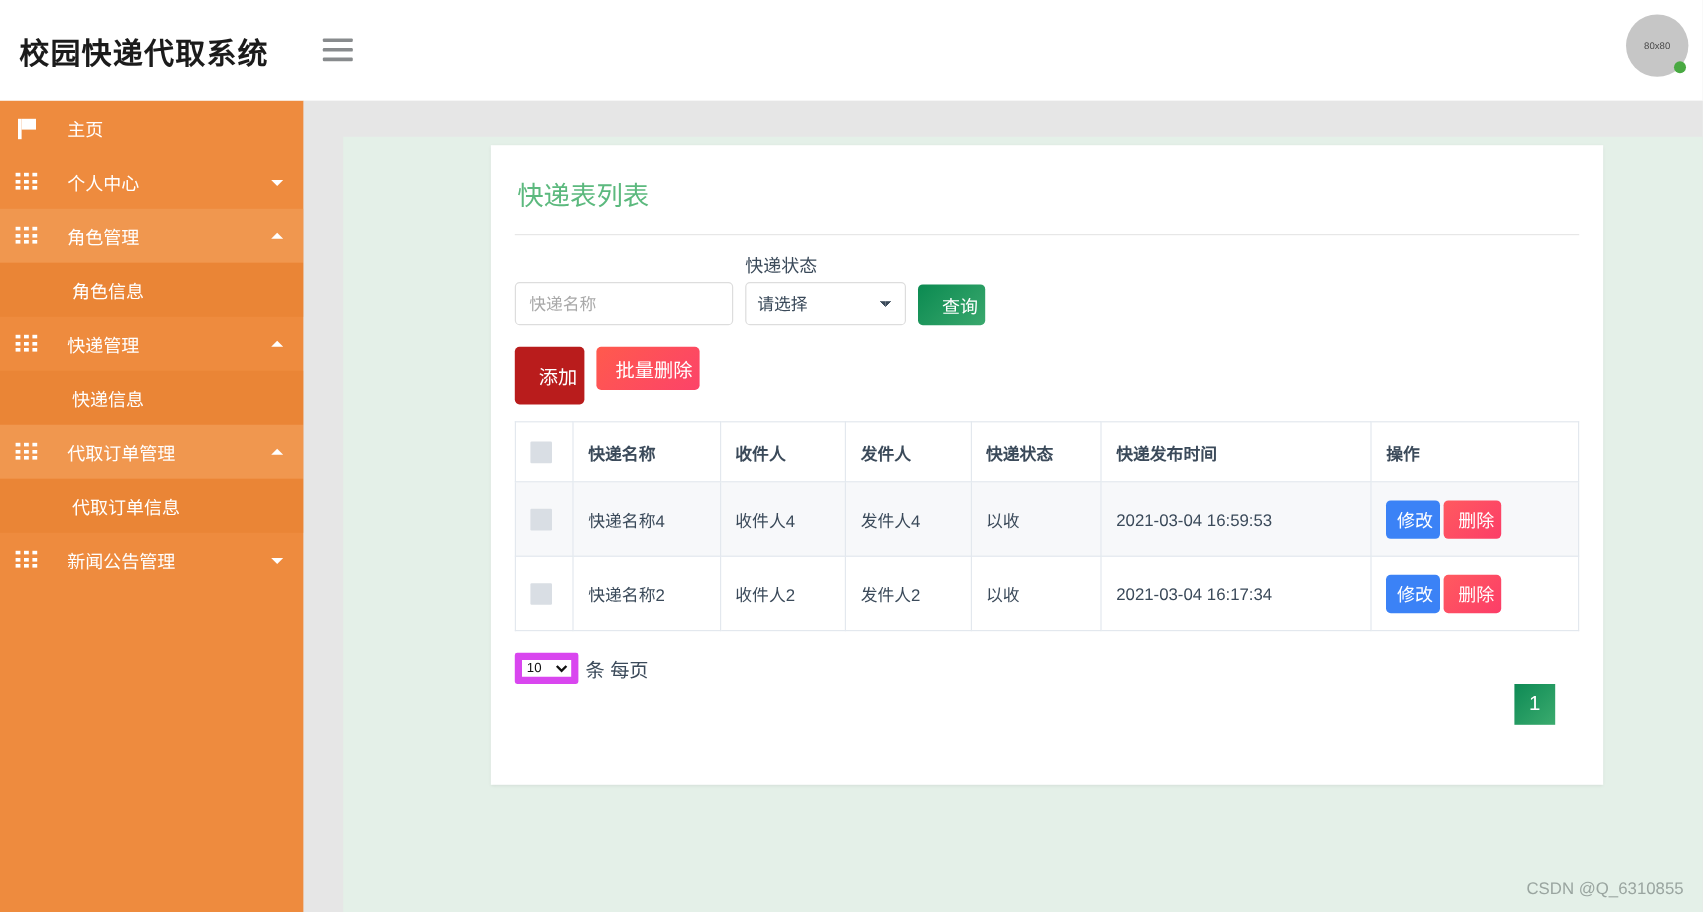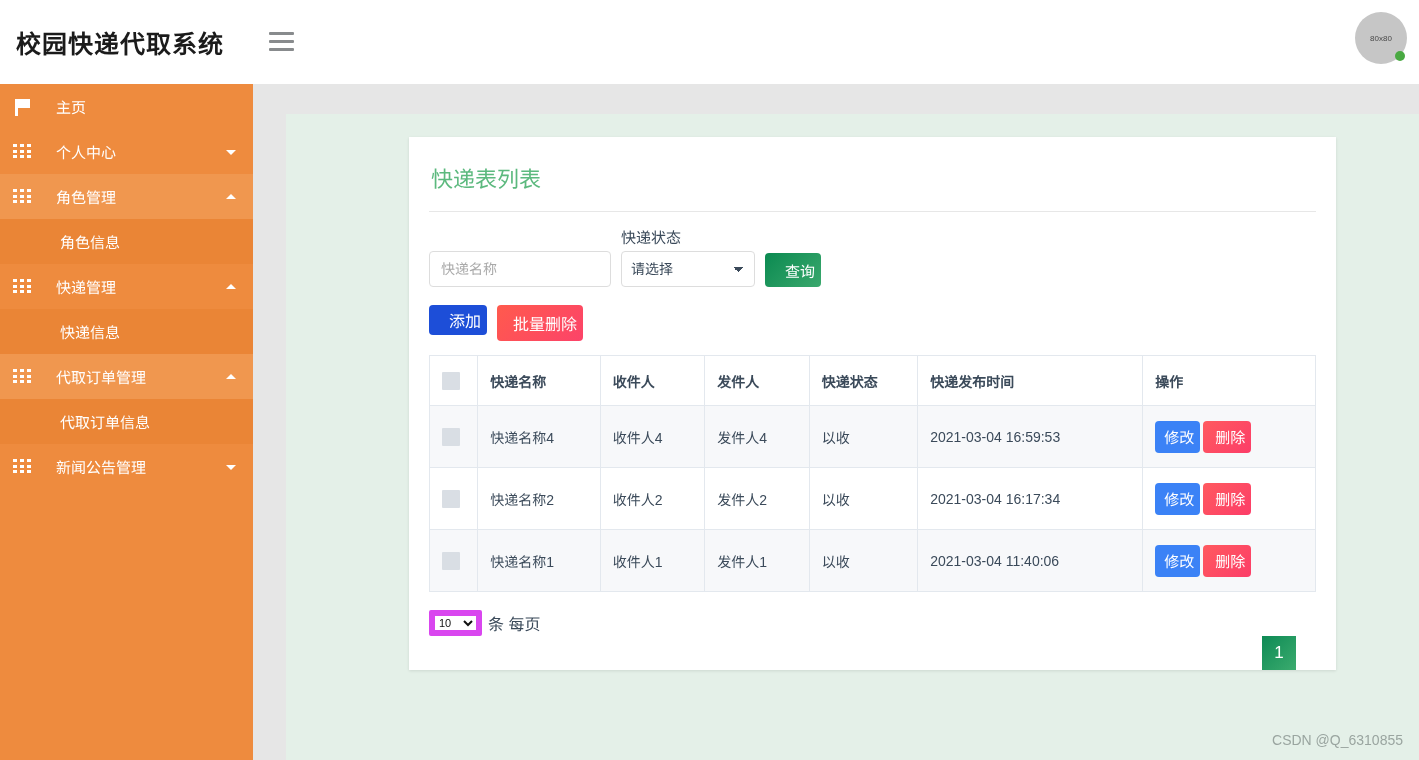--- a/index.html
+++ b/index.html
@@ -90,21 +90,21 @@
   .content-gutter {
     position: absolute; left: 253px; top: 84px; width: 1166px; height: 676px;
     background: #E6E6E6;
   }
   .content-green {
     position: absolute; left: 33px; top: 30px; width: 1133px; height: 646px;
     background: #E4F0E8;
   }
   .card {
     position: absolute; left: 123px; top: 7px; width: 927px; height: 533px;
-    background: #ffffff; box-shadow: 0 1px 3px rgba(0,0,0,0.10); margin-top: 16px;
+    background: #ffffff; box-shadow: 0 1px 3px rgba(0,0,0,0.10);
   }
   .card-title {
     margin: 24px 0 0 22px; font-size: 22px; color: #5CB97E; font-weight: normal;
   }
   .card-divider {
     margin: 18px 20px 0 20px; height: 1px; background: #e7e7e7;
   }
 
   
   .form-row {
@@ -137,21 +137,21 @@
     font-family: "Liberation Sans", sans-serif; white-space: nowrap; text-align: right;
   }
   .btn-query {
     width: 56px; height: 34px; font-size: 15px;
     background: linear-gradient(135deg, #0B8A51, #3AA86D);
   }
   .ml10 { margin-left: 10px; }
 
   .action-row { margin: 18px 0 0 20px; display: flex; }
   .btn-add {
-    width: 58px; height: 30px; font-size: 16px; background: #1d4ed8;
+    width: 58px; height: 48px; font-size: 16px; background: #b91c1c;
   }
   .btn-batch-del {
     width: 86px; height: 36px; font-size: 16px; margin-left: 10px;
     background: linear-gradient(135deg, #FF5A4D, #FC4369);
   }
 
   
   .tbl {
     margin: 14px 20px 0 20px; width: 887px; border-collapse: collapse;
     font-size: 14px; color: #3b4a5a; table-layout: fixed;
@@ -366,29 +366,20 @@
               </tr>
               <tr class="even">
                 <td class="col-cb"><span class="cb"></span></td>
                 <td class="col-name">快递名称2</td>
                 <td class="col-recv">收件人2</td>
                 <td class="col-send">发件人2</td>
                 <td class="col-status">以收</td>
                 <td class="col-time">2021-03-04 16:17:34</td>
                 <td class="col-ops ops-cell"><button class="btn btn-edit">修改</button><button class="btn btn-del">删除</button></td>
               </tr>
-              <tr class="odd">
-                <td class="col-cb"><span class="cb"></span></td>
-                <td class="col-name">快递名称1</td>
-                <td class="col-recv">收件人1</td>
-                <td class="col-send">发件人1</td>
-                <td class="col-status">以收</td>
-                <td class="col-time">2021-03-04 11:40:06</td>
-                <td class="col-ops ops-cell"><button class="btn btn-edit">修改</button><button class="btn btn-del">删除</button></td>
-              </tr>
             </tbody>
         </table>
 
         <div class="pager">
           <select class="pager-select" id="page-size-select"><option>10</option></select>
           <span class="pager-text">条 每页</span>
           <div class="pager-right">
             <div class="page-btn">1</div>
           </div>
         </div>

